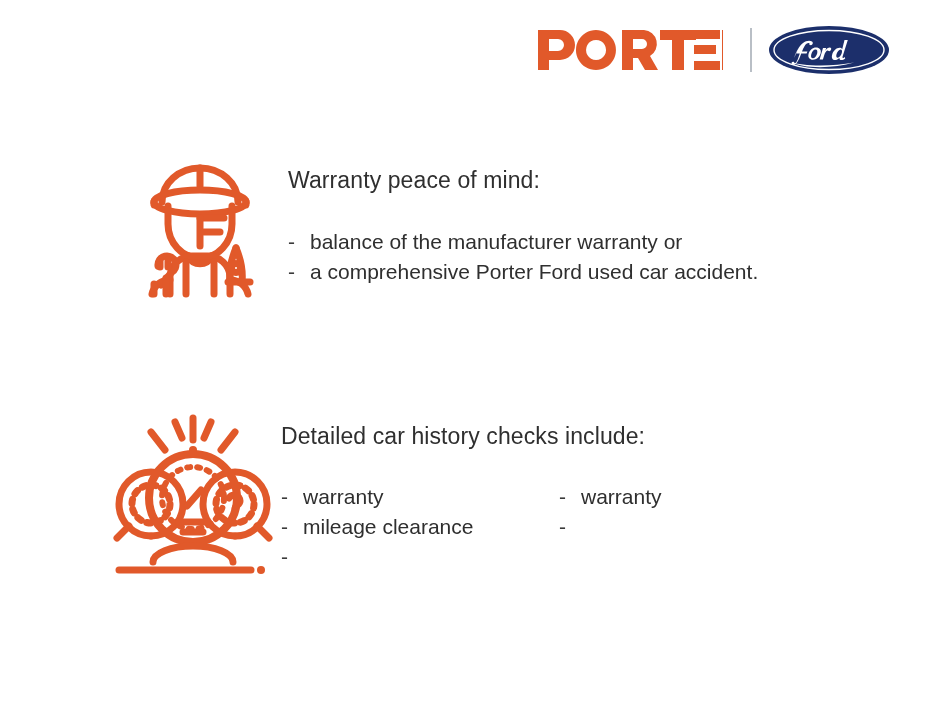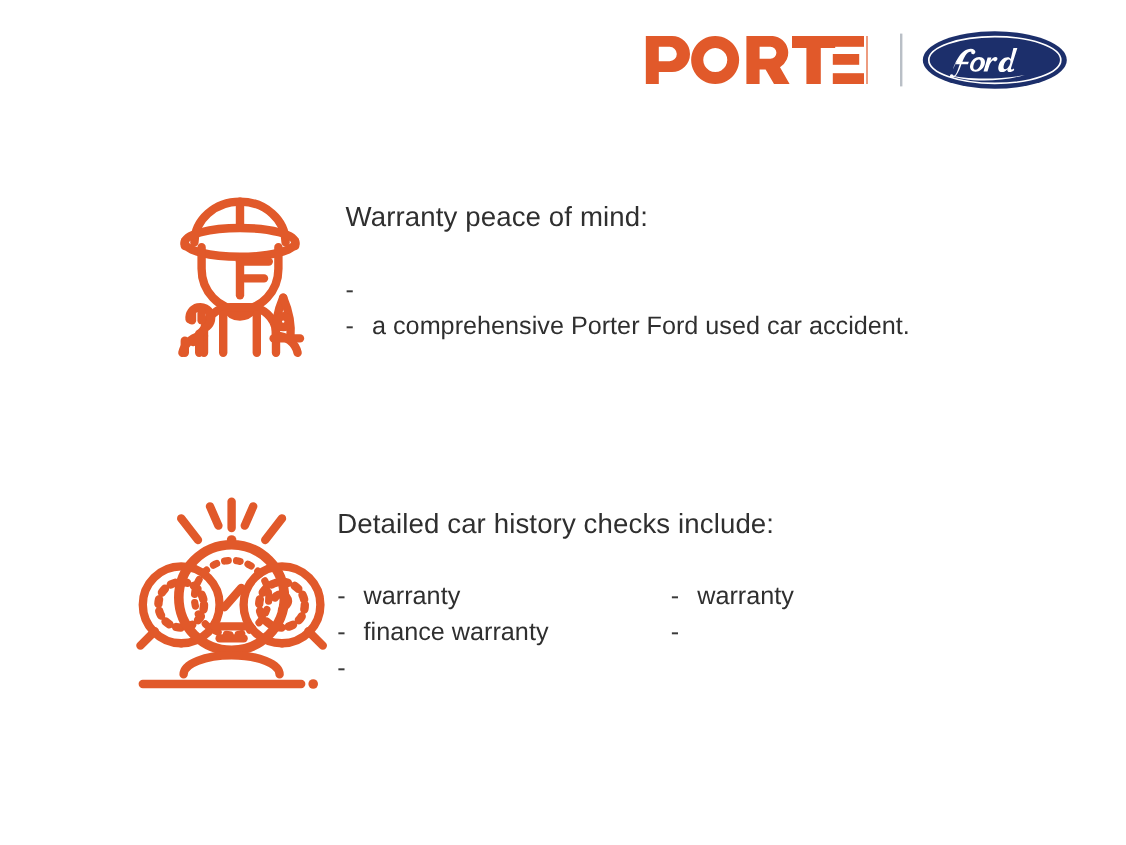--- a/index.html
+++ b/index.html
@@ -222,20 +222,21 @@
         <circle cx="112" cy="124" r="4.5" class="icon-stroke"></circle>
       </svg>
     </div>
 
     <div class="block-text">
       <p class="block-heading">Warranty peace of mind:</p>
 
       <ul class="bullet-list">
         <li class="bullet-item">
           <span class="bullet-dash">-</span>
+          <span>balance of the manufacturer warranty or</span>
         </li>
         <li class="bullet-item">
           <span class="bullet-dash">-</span>
           <span>a comprehensive Porter Ford used car accident.</span>
         </li>
       </ul>
     </div>
   </div>
 
   <div class="block" id="block-history">
@@ -290,21 +291,21 @@
           <span class="bullet-dash">-</span>
           <span>warranty</span>
         </div>
         <div class="bullet-item">
           <span class="bullet-dash">-</span>
           <span>warranty</span>
         </div>
 
         <div class="bullet-item">
           <span class="bullet-dash">-</span>
-          <span>finance warranty</span>
+          <span>mileage clearance</span>
         </div>
         <div class="bullet-item">
           <span class="bullet-dash">-</span>
         </div>
 
         <div class="bullet-item span-2">
           <span class="bullet-dash">-</span>
         </div>
       </div>
     </div>

